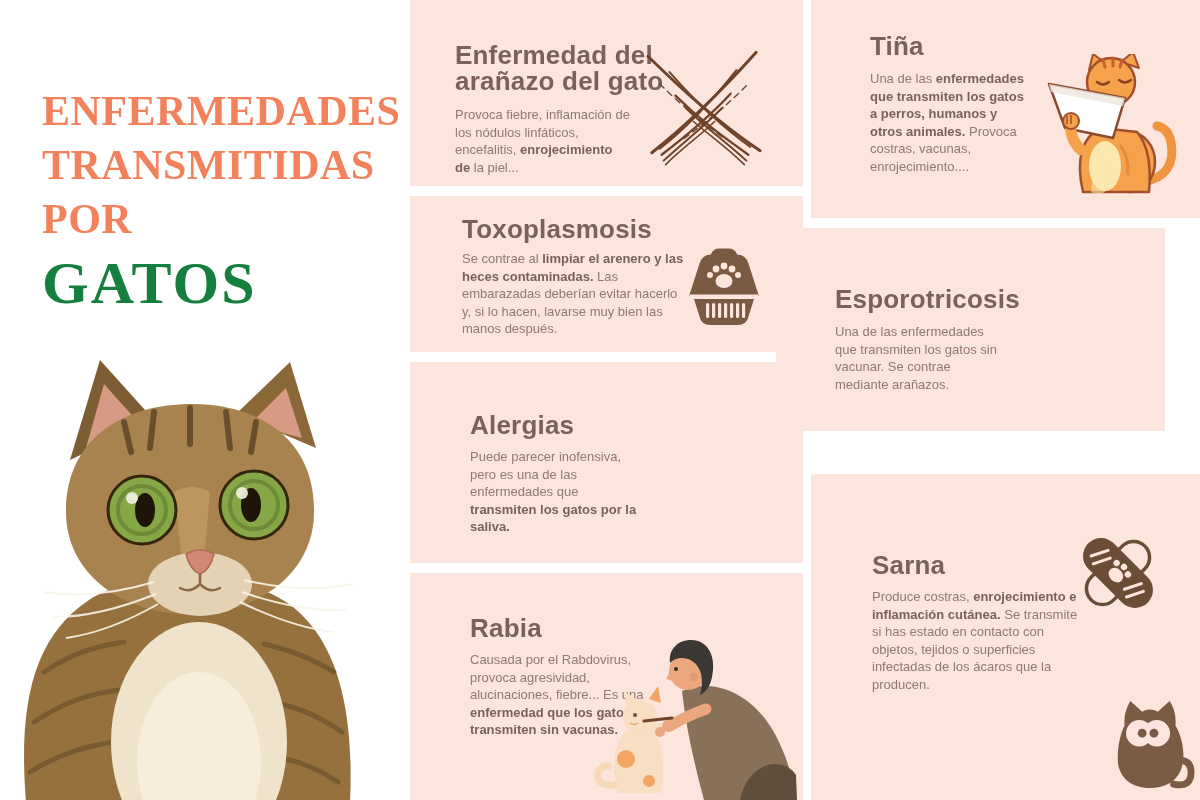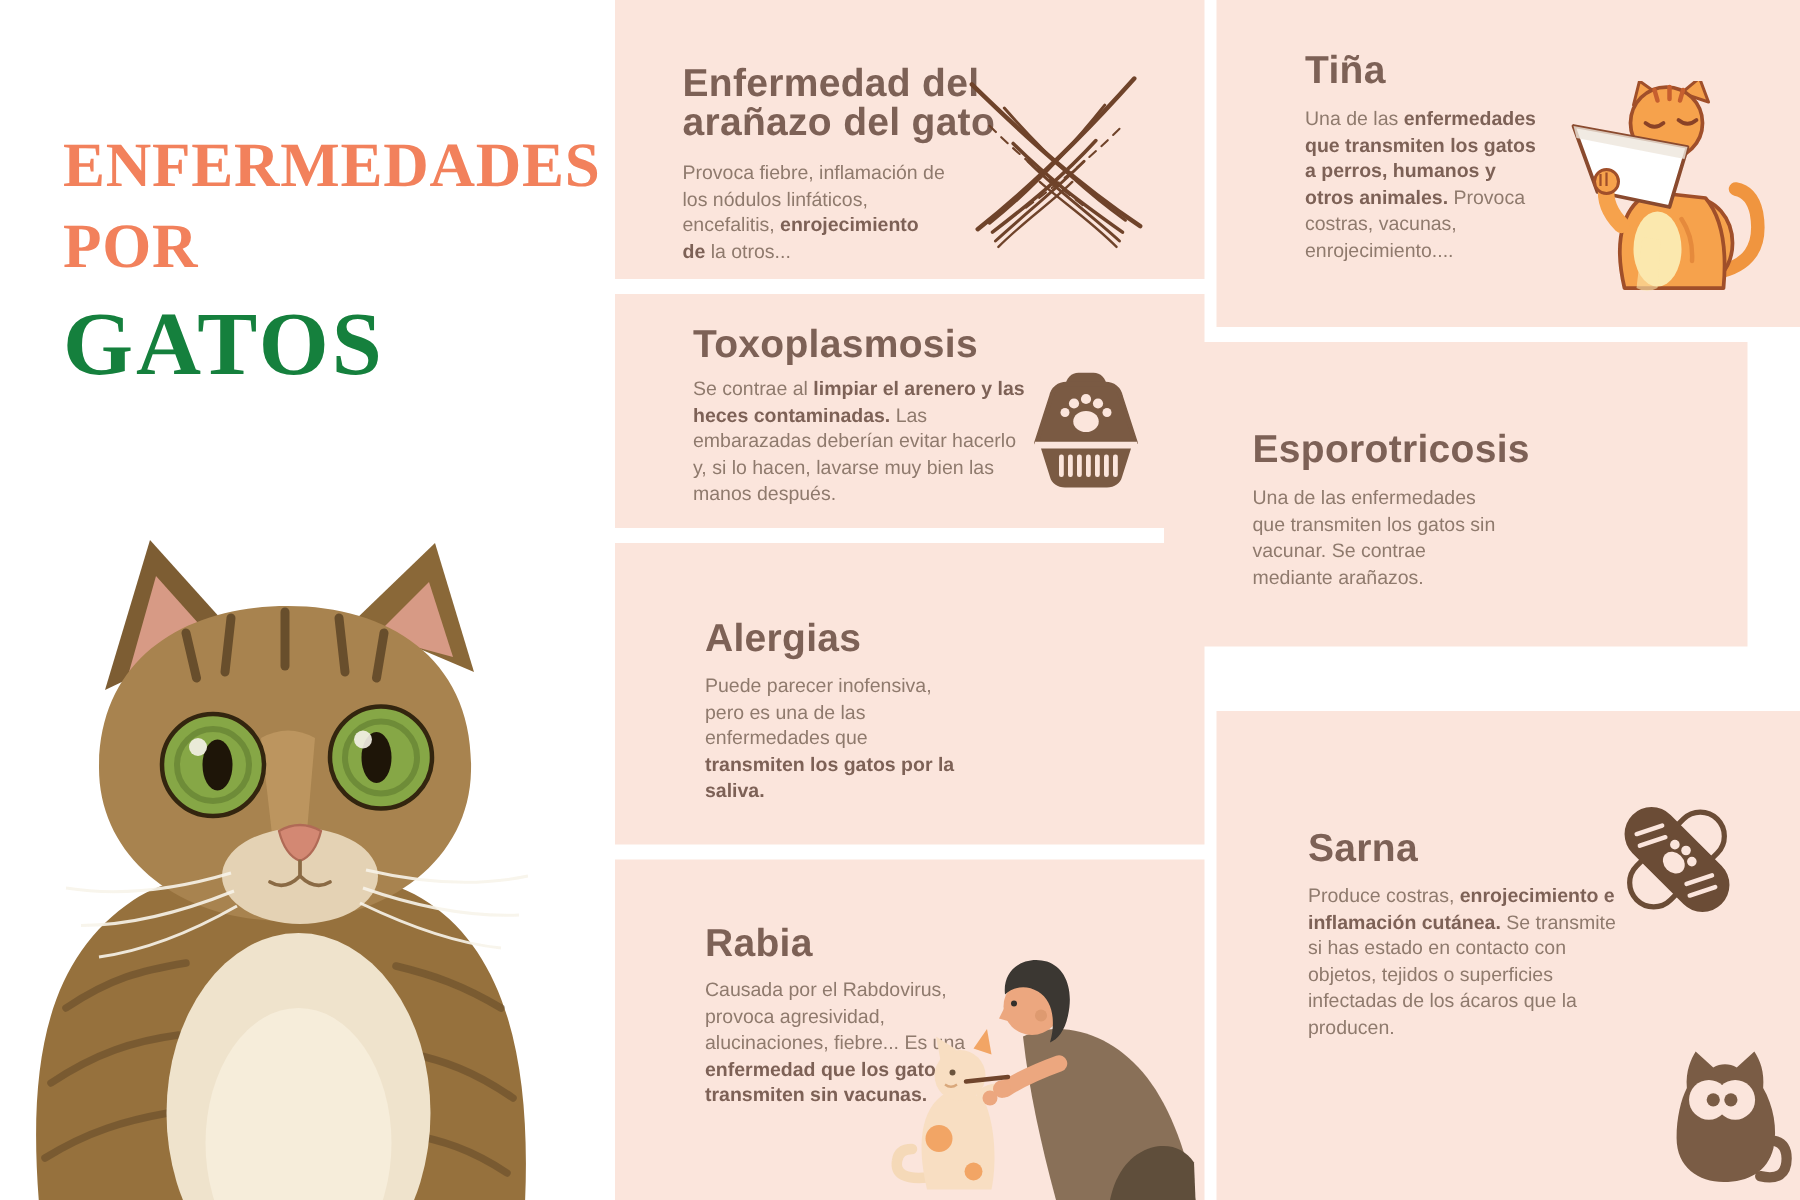--- a/index.html
+++ b/index.html
@@ -30,20 +30,21 @@
   #card-sarna        {left:811px;top:474px;width:389px;height:326px;}
 </style>
 </head>
 <body>
 
 <div class="canvas">
 
   <aside class="left-panel">
     <h1 class="title-block" style="margin:0;">
       <span class="title-line">ENFERMEDADES</span>
+      <span class="title-line">TRANSMITIDAS</span>
       <span class="title-line">POR</span>
       <span class="title-highlight">GATOS</span>
     </h1>
 
     <svg class="cat-photo" viewBox="0 0 360 460">
       <path d="M22,460 C14,360 30,295 85,258 C130,228 235,228 282,260 C335,296 350,370 346,460 Z" fill="#96713D"></path>
       <g stroke="#5E4526" stroke-width="5" stroke-linecap="round" opacity=".5" fill="none">
         <path d="M40,330 C70,310 90,305 120,300"></path>
           <path d="M30,380 C60,360 85,352 115,348"></path>
         <path d="M26,430 C55,412 80,405 108,400"></path>
@@ -83,21 +84,21 @@
           <path d="M154,262 Q105,290 62,296"></path>
         <path d="M240,238 Q300,252 348,242"></path>
           <path d="M238,250 Q295,270 342,268"></path>
           <path d="M236,260 Q290,286 330,290"></path>
       </g>
     </svg>
   </aside>
 
   <section class="card" id="card-aranazo">
     <h2 style="left:45px;top:42px;width:215px;">Enfermedad del arañazo del gato</h2>
-    <p class="body" style="left:45px;top:106px;width:176px;margin:0;"><span>Provoca fiebre, inflamación de los nódulos linfáticos, encefalitis, </span><span class="b">enrojecimiento de</span><span> la otros...</span></p>
+    <p class="body" style="left:45px;top:106px;width:176px;margin:0;"><span>Provoca fiebre, inflamación de los nódulos linfáticos, encefalitis, </span><span class="b">enrojecimiento de</span><span> la piel...</span></p>
     <svg class="abs" viewBox="0 0 130 125" style="left:230px;top:42px;width:128px;height:128px;">
       <g stroke="#6F432A" fill="none" stroke-linecap="round">
         <path d="M8,12 C45,48 80,80 122,108" stroke-width="3"></path>
         <path d="M118,8 C85,45 50,80 12,110" stroke-width="3"></path>
         <path d="M30,28 C58,60 84,84 112,104" stroke-width="2"></path>
         <path d="M98,26 C74,56 48,84 20,106" stroke-width="2"></path>
         <path d="M36,52 C60,76 82,92 110,112" stroke-width="2.4"></path>
         <path d="M46,64 C66,84 86,98 108,118" stroke-width="2"></path>
         <path d="M54,78 C70,92 88,104 106,122" stroke-width="1.6"></path>
         <path d="M92,50 C70,74 48,92 22,112" stroke-width="2.4"></path>

